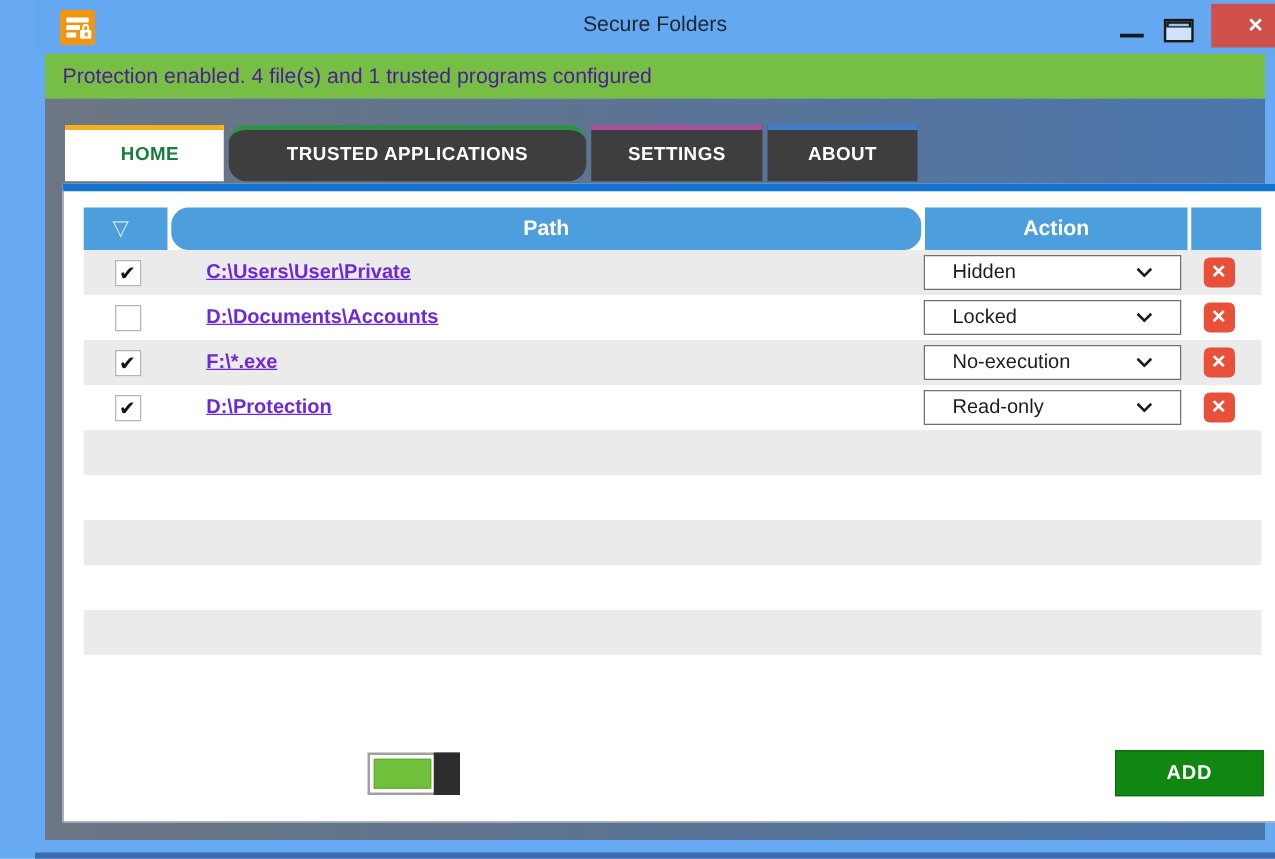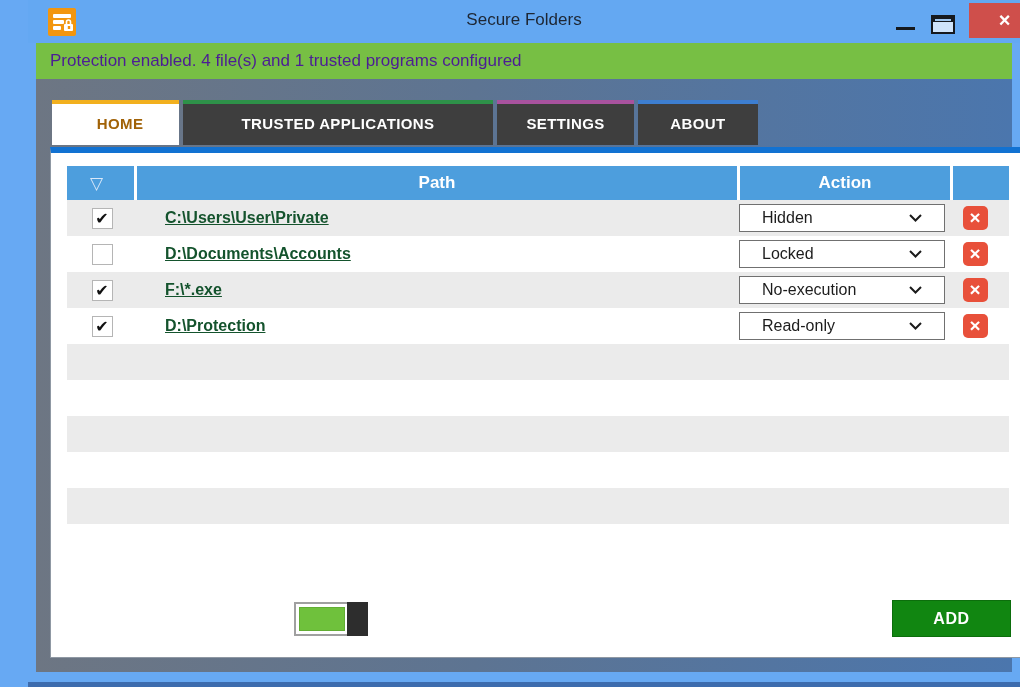--- a/index.html
+++ b/index.html
@@ -22,50 +22,50 @@
   .statusbar span { display:block; padding-left:14px; line-height:36px; color:#4c1d95; font-size:17px; }
 
   .workspace { position:absolute; top:79px; left:8px; right:8px; height:593px;
                background:linear-gradient(90deg,#6d7683 0%,#5d7492 45%,#4b76ad 100%); }
   .frame-bottom { position:absolute; bottom:0; left:0; right:0; height:5px; background:#3d6cae; }
 
   
   .tabs { position:absolute; top:100px; left:24px; display:flex; gap:4px; }
   .tab { height:45px; border-top:4px solid transparent; background:#3e3e3e; color:#fff;
          font-size:15px; font-weight:700; letter-spacing:.4px; text-align:center; line-height:40px; cursor:pointer; }
-  .tab.active { background:#fff; color:#a16207;padding-left:9px; }
+  .tab.active { background:#fff; color:#15803d;padding-left:9px; }
   .tab-home { width:127px; border-top-color:#f2b01e; }
-  .tab-trusted { width:310px; border-top-color:#2e9149; }
+  .tab-trusted { width:286px; border-top-color:#2e9149;border-radius:14px; }
   .tab-settings { width:137px; border-top-color:#a8529e; }
   .tab-about { width:120px; border-top-color:#3d7ed0; }
 
   
   .panel { position:absolute; top:147px; left:22px; width:974px; height:511px; background:#fff;
            border-top:6px solid #1272d2; border-left:1px solid #8f98a3; border-right:1px solid #8f98a3;
            border-bottom:1px solid #8f98a3; }
 
   .grid { position:absolute; left:16px; top:13px; width:942px; }
   .ghead { display:flex; gap:3px; height:34px; }
   .ghead .hc { background:#4d9edd; color:#fff; font-weight:700; font-size:17px; text-align:center; line-height:34px; }
   .hc-check { width:67px; text-align:right; padding-right:8px; }
   .hc-check .tri { font-family:"DejaVu Sans",sans-serif; color:#d9e8f9; font-weight:400; font-size:17px; cursor:pointer; }
-  .hc-path { width:600px; }
+  .hc-path { width:600px;border-radius:14px; }
   .hc-action { width:210px; }
   .hc-del { width:56px; }
 
   .grow { display:flex; align-items:center; height:36px; }
   .grow:nth-child(even) { background:#ebebeb; }
   .c-check { width:70px; display:flex; justify-content:center; }
   .c-path { width:600px; padding-left:28px; }
   .c-action { width:210px; display:flex; justify-content:center; }
   .c-del { width:56px; display:flex; justify-content:center; }
 
   .checkbox { width:21px; height:21px; background:#fff; border:1px solid #b5b5b5; text-align:center;
               line-height:19px; font-size:16px; color:#101010; font-family:"DejaVu Sans",sans-serif; cursor:pointer; }
-  .pathlink { color:#14532d; font-weight:700; font-size:16px; text-decoration:underline; cursor:pointer; }
+  .pathlink { color:#6d28d9; font-weight:700; font-size:16px; text-decoration:underline; cursor:pointer; }
   .dropdown { width:206px; height:28px; border:1px solid #707070; background:#fff; display:flex;
               align-items:center; justify-content:space-between; padding:0 22px; font-size:16px; color:#1c1c1c; cursor:pointer; }
   .delbtn { width:25px; height:24px; background:#e8503a; border-radius:5px; color:#fff; font-weight:700;
             font-size:19px; text-align:center; line-height:23px; cursor:pointer; }
 
   
   .enable-label { position:absolute; left:16px; top:452px; font-size:22px; color:#3f3f3f; }
   .toggle { position:absolute; left:243px; top:449px; width:74px; height:34px; border:2px solid #a0a0a0;
             background:#fff; cursor:pointer; }
   .toggle-green { position:absolute; left:3px; top:3px; bottom:3px; right:21px; background:#6fc13c; border:1px solid #62ad33; }

